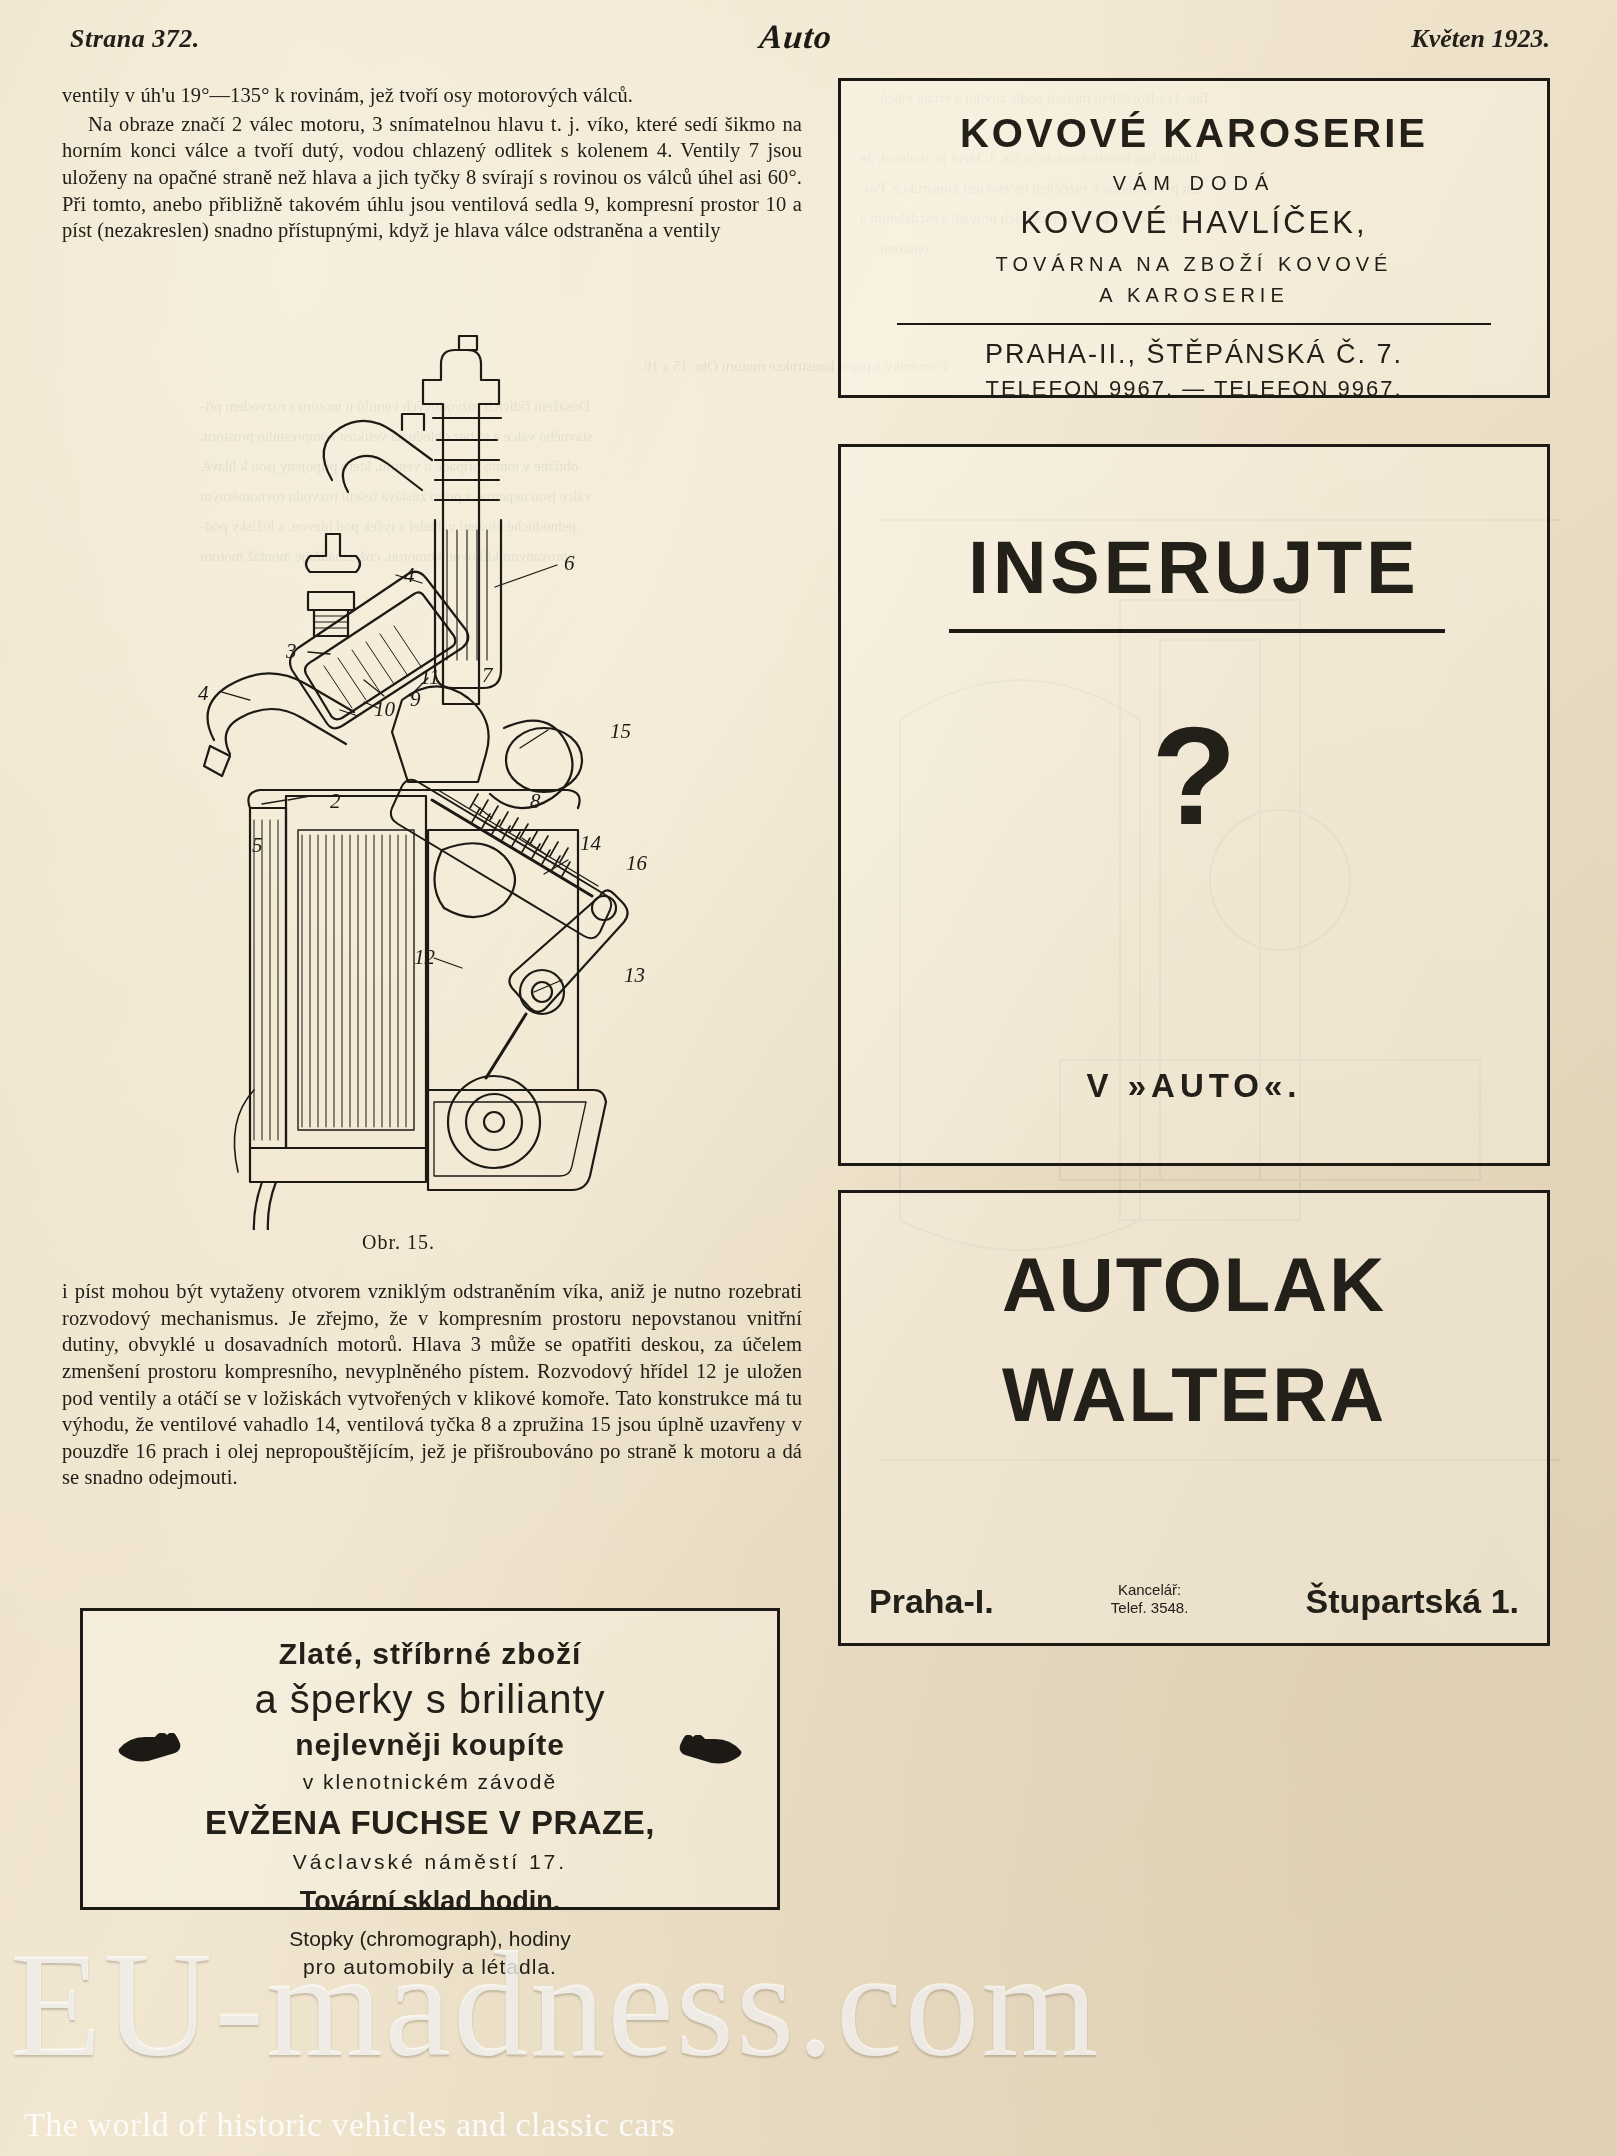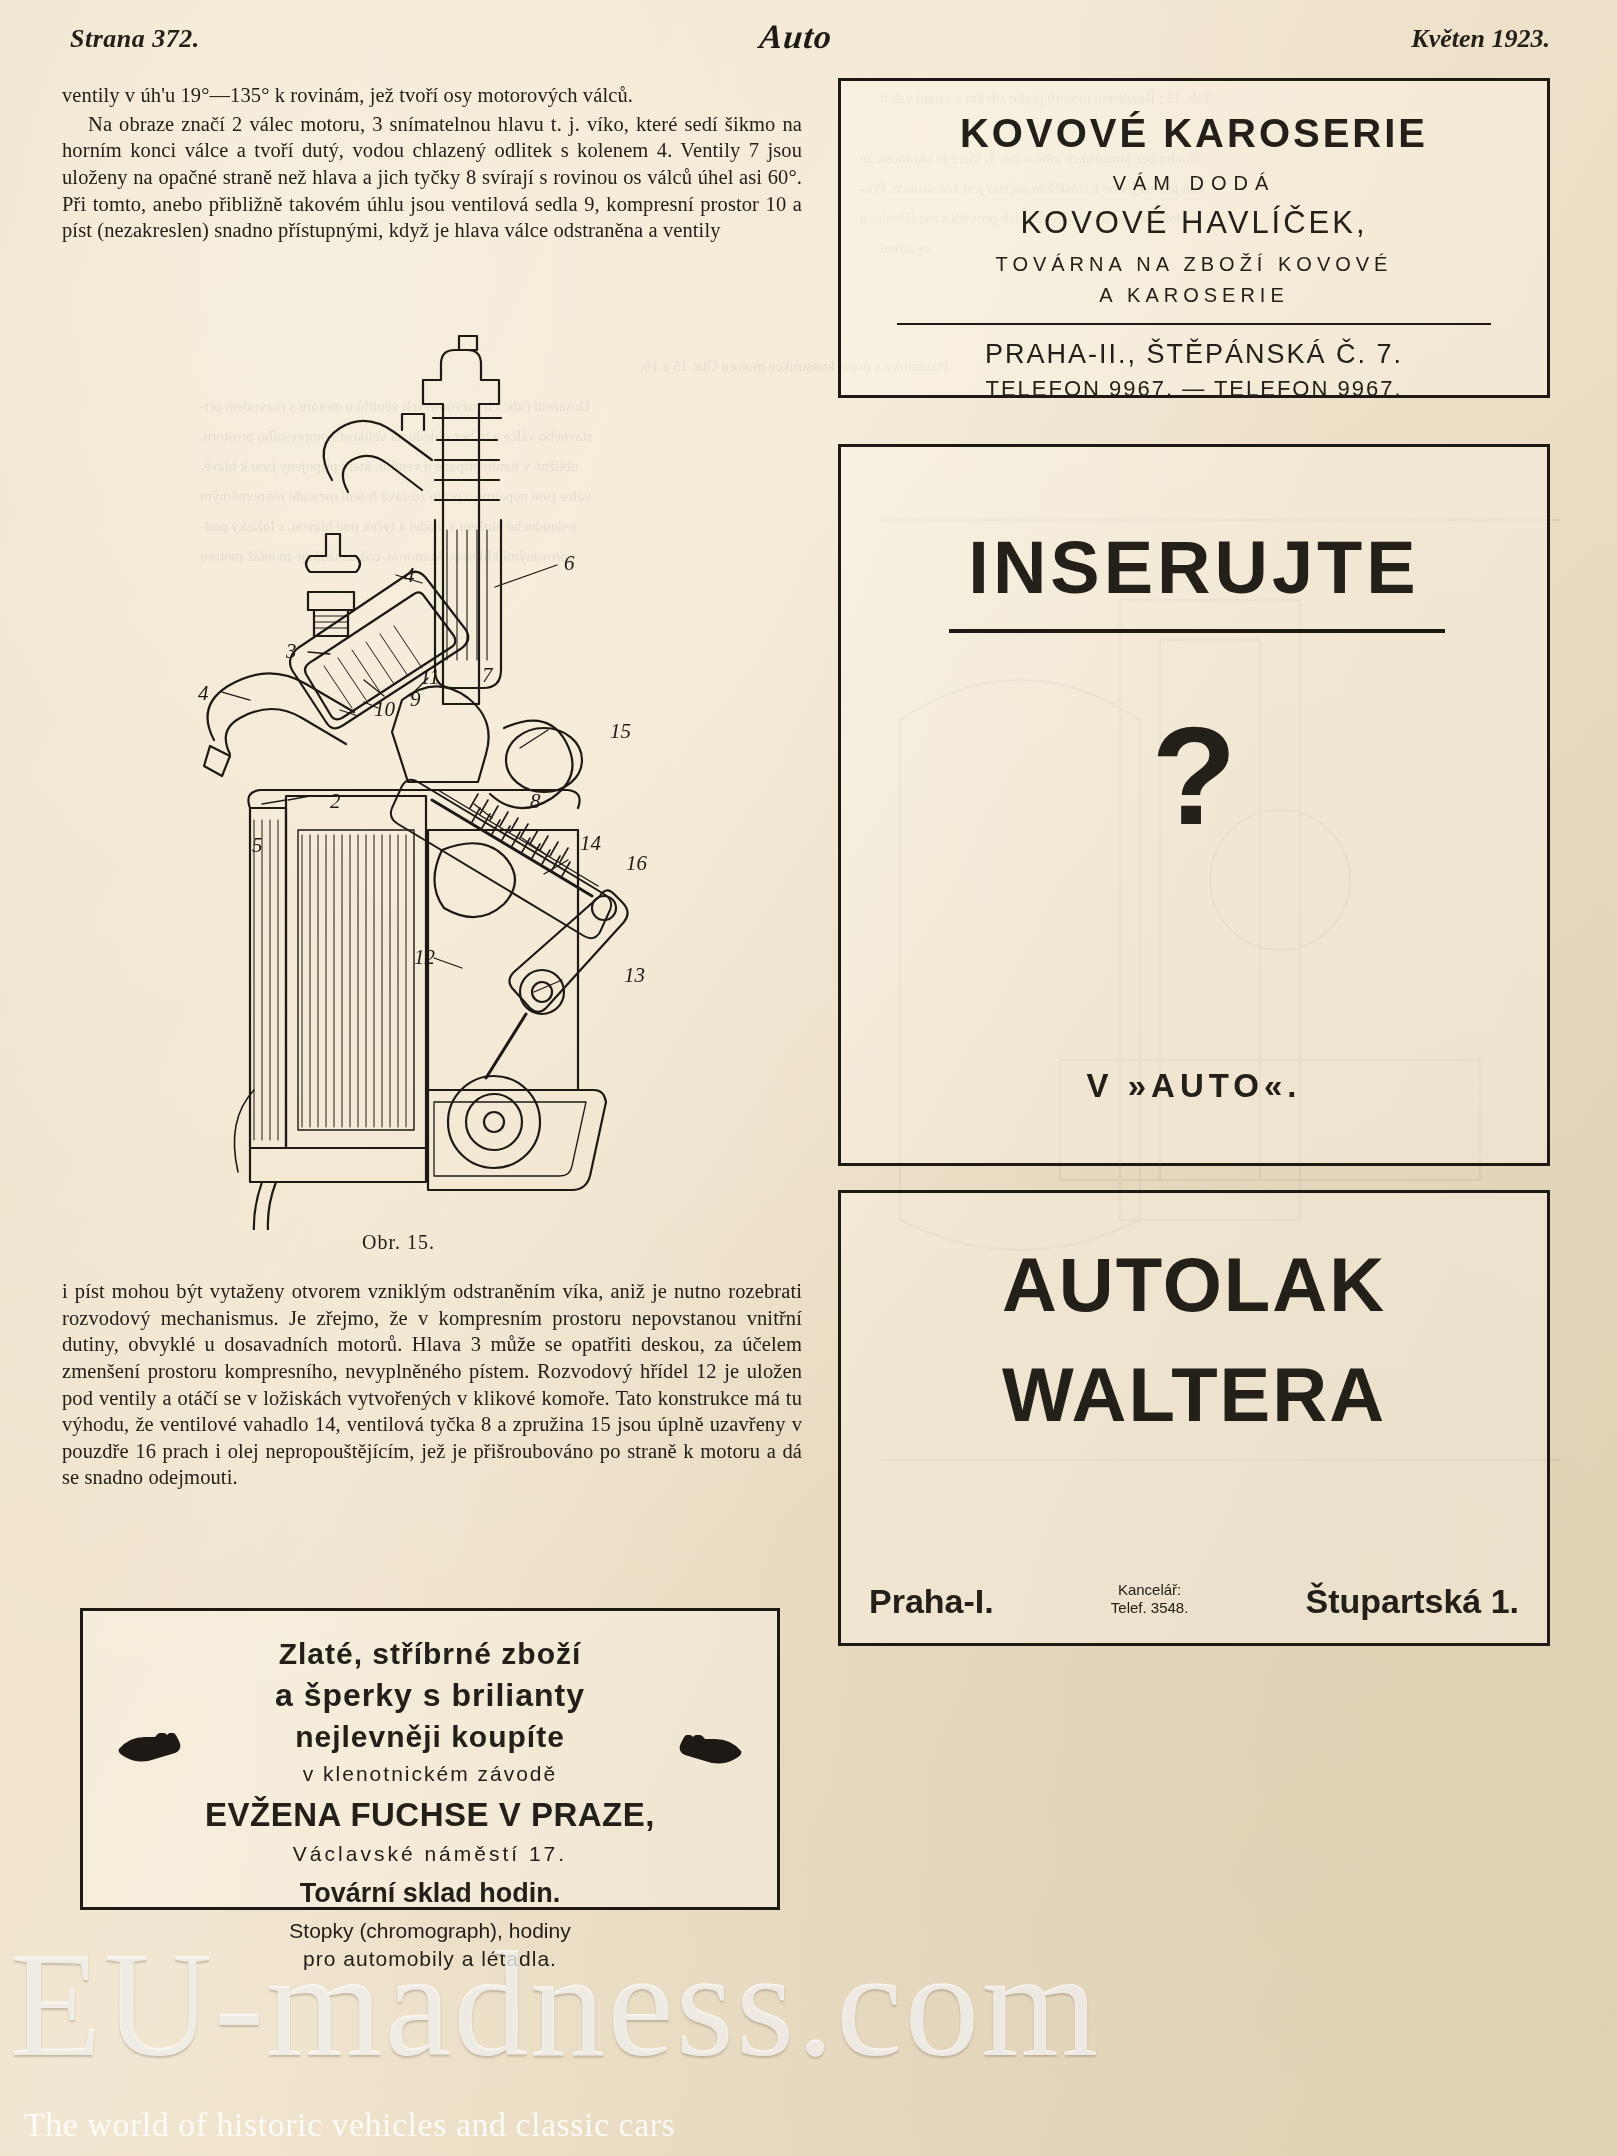--- a/index.html
+++ b/index.html
@@ -185,21 +185,21 @@
     font-family: "Liberation Sans", sans-serif;
   }
   #autolak-city { font-size: 34px; font-weight: bold; }
   #autolak-office { font-size: 15px; line-height: 1.25; text-align: center; padding-bottom: 3px;}
   #autolak-street { font-size: 34px; font-weight: bold; }
 
   
   #ad-fuchs { left: 80px; top: 1608px; width: 700px; height: 302px; }
   #ad-fuchs .inner { padding: 26px 16px 0 16px; text-align: center; font-family: "Liberation Sans", sans-serif; }
   .f-l1 { font-size: 30px; font-weight: bold; letter-spacing: 1px; margin-bottom: 6px;}
-  .f-l2 { font-size: 32px; font-weight: bold; letter-spacing: 1px; margin-bottom: 6px;}
+  .f-l2 { font-size: 40px; font-weight: normal; letter-spacing: 1px; margin-bottom: 6px;}
   .f-l3 { font-size: 30px; font-weight: bold; letter-spacing: 1px; margin-bottom: 8px;}
   .f-l4 { font-size: 21px; letter-spacing: 2px; margin-bottom: 10px;}
   .f-l5 { font-size: 33px; font-weight: bold; letter-spacing: 0.5px; margin-bottom: 8px;}
   .f-l6 { font-size: 21px; letter-spacing: 3px; margin-bottom: 12px;}
   .f-l7 { font-size: 27px; font-weight: bold; margin-bottom: 10px;}
   .f-l8 { font-size: 21px; margin-bottom: 4px;}
   .f-l9 { font-size: 21px; letter-spacing: 1px;}
   .hand-left { position: absolute; left: 34px; top: 122px; }
   .hand-right { position: absolute; right: 34px; top: 124px; }
 

